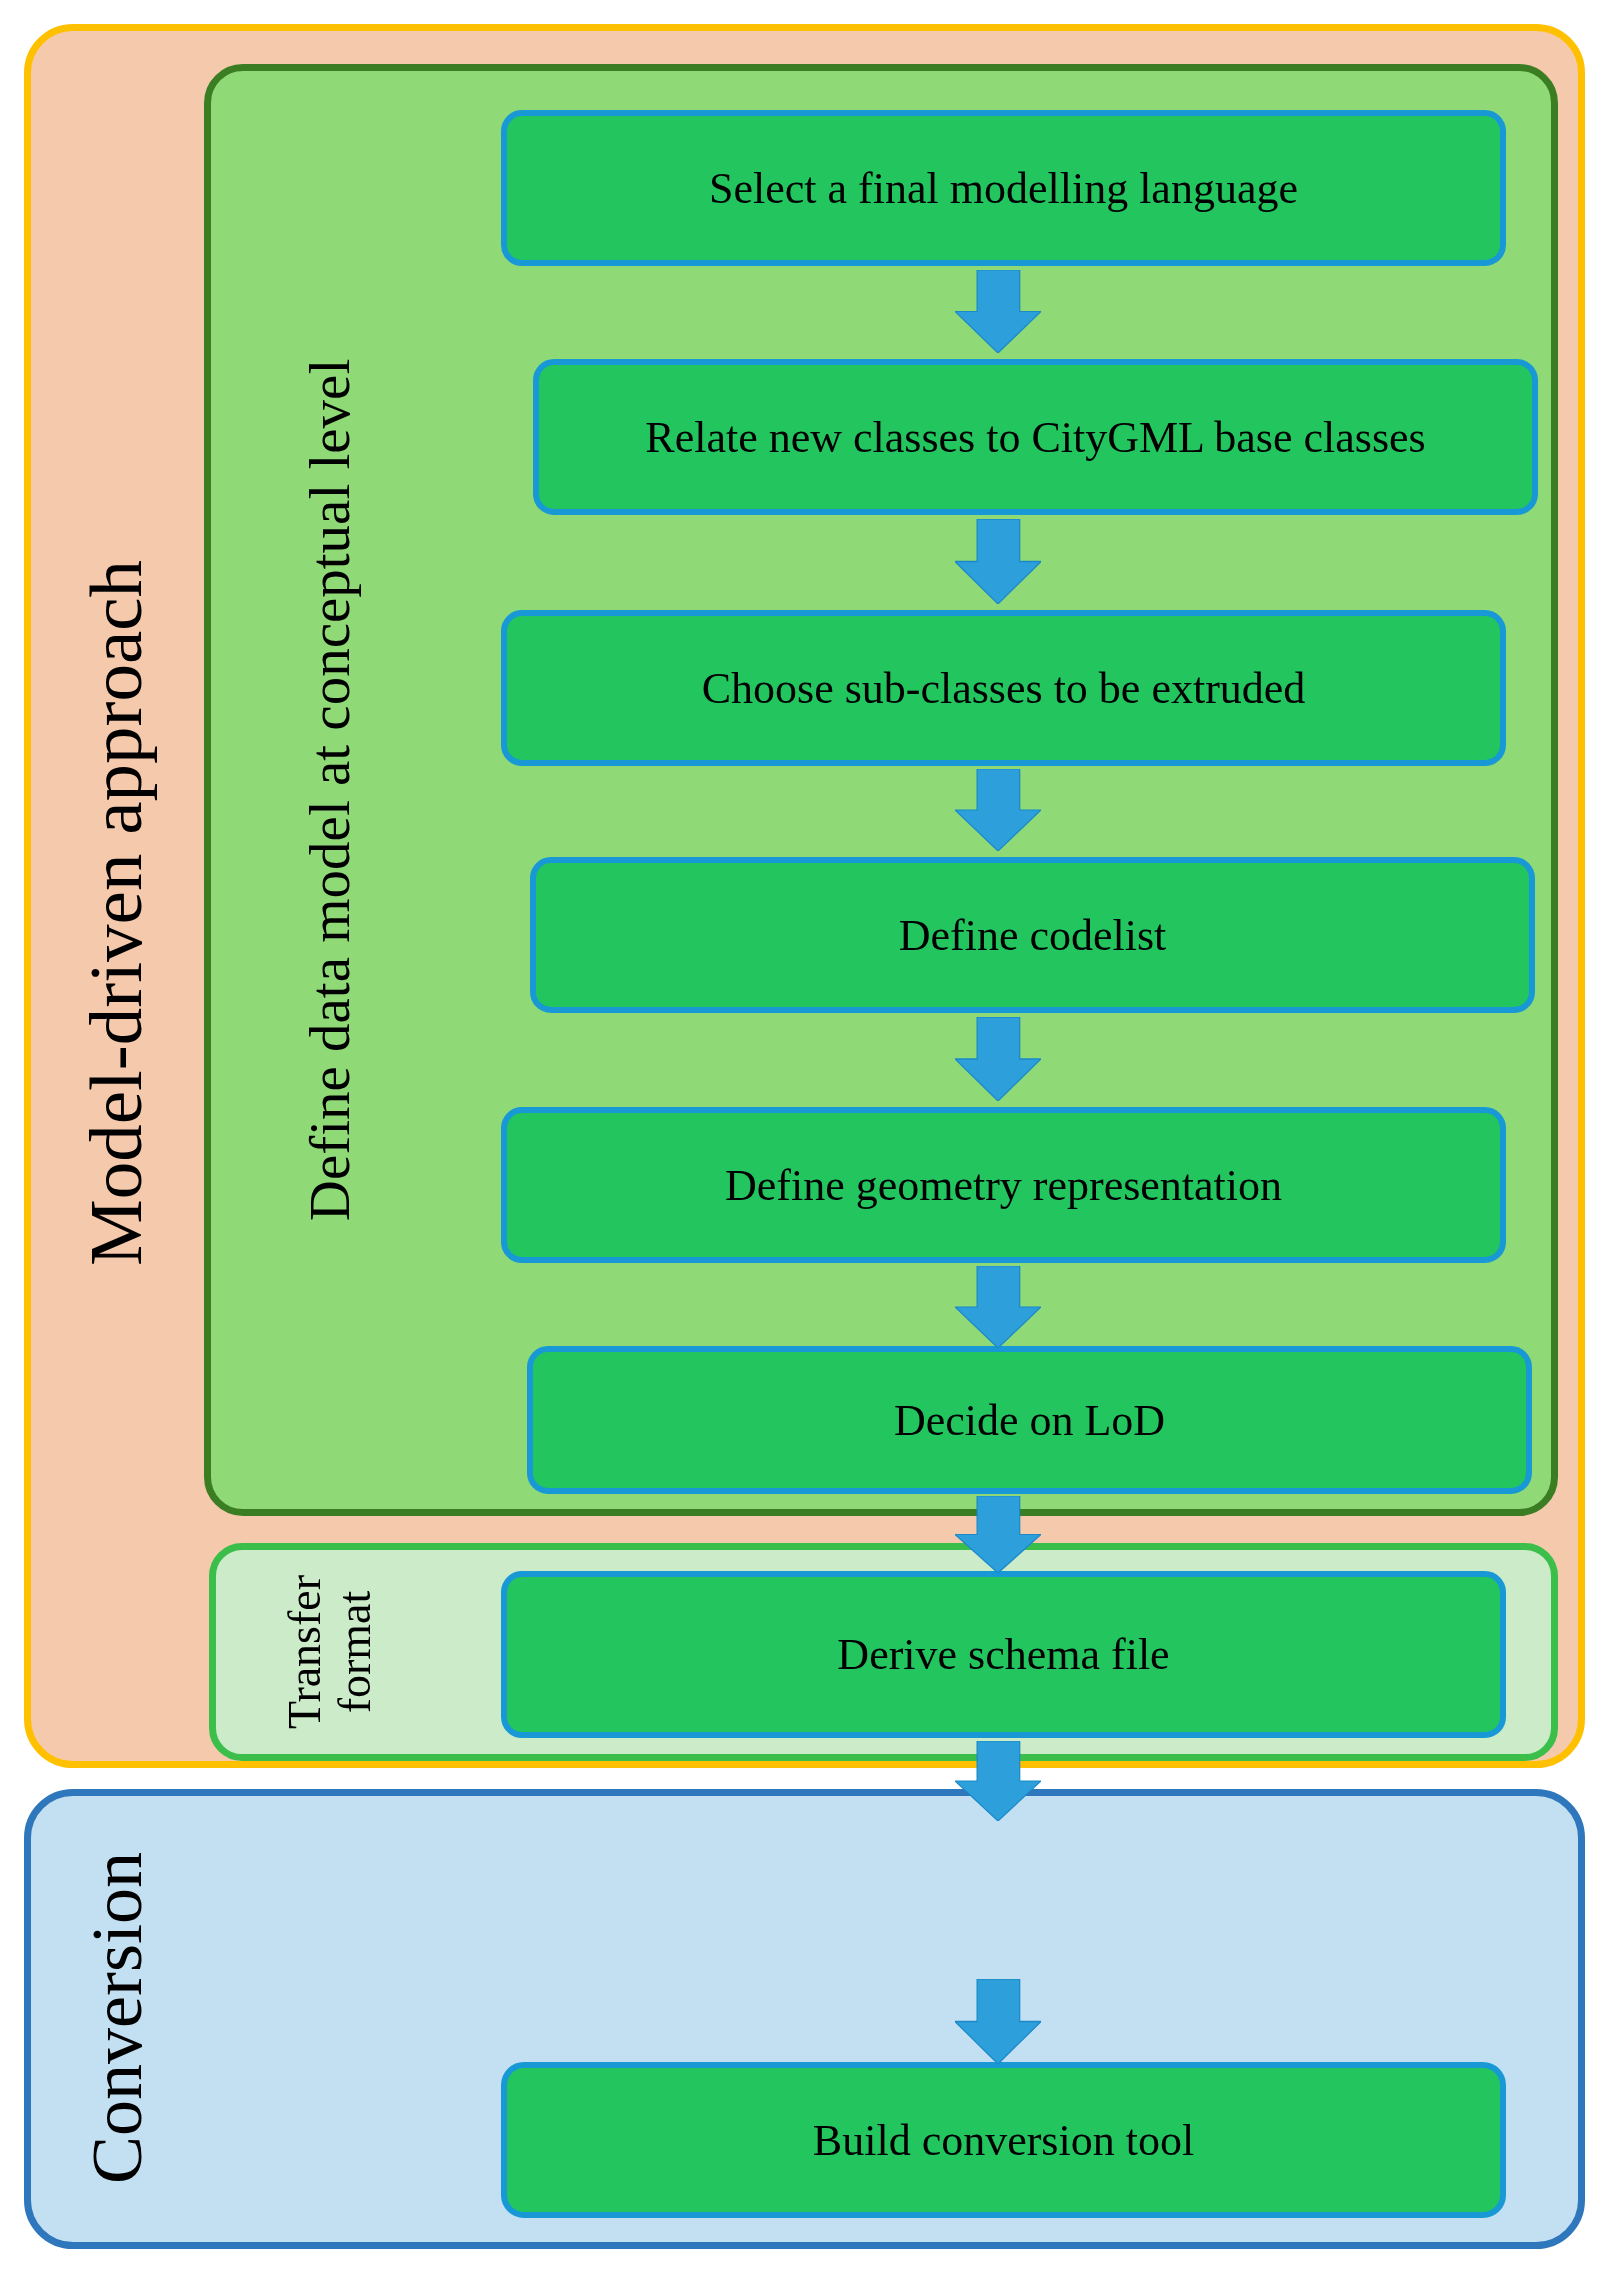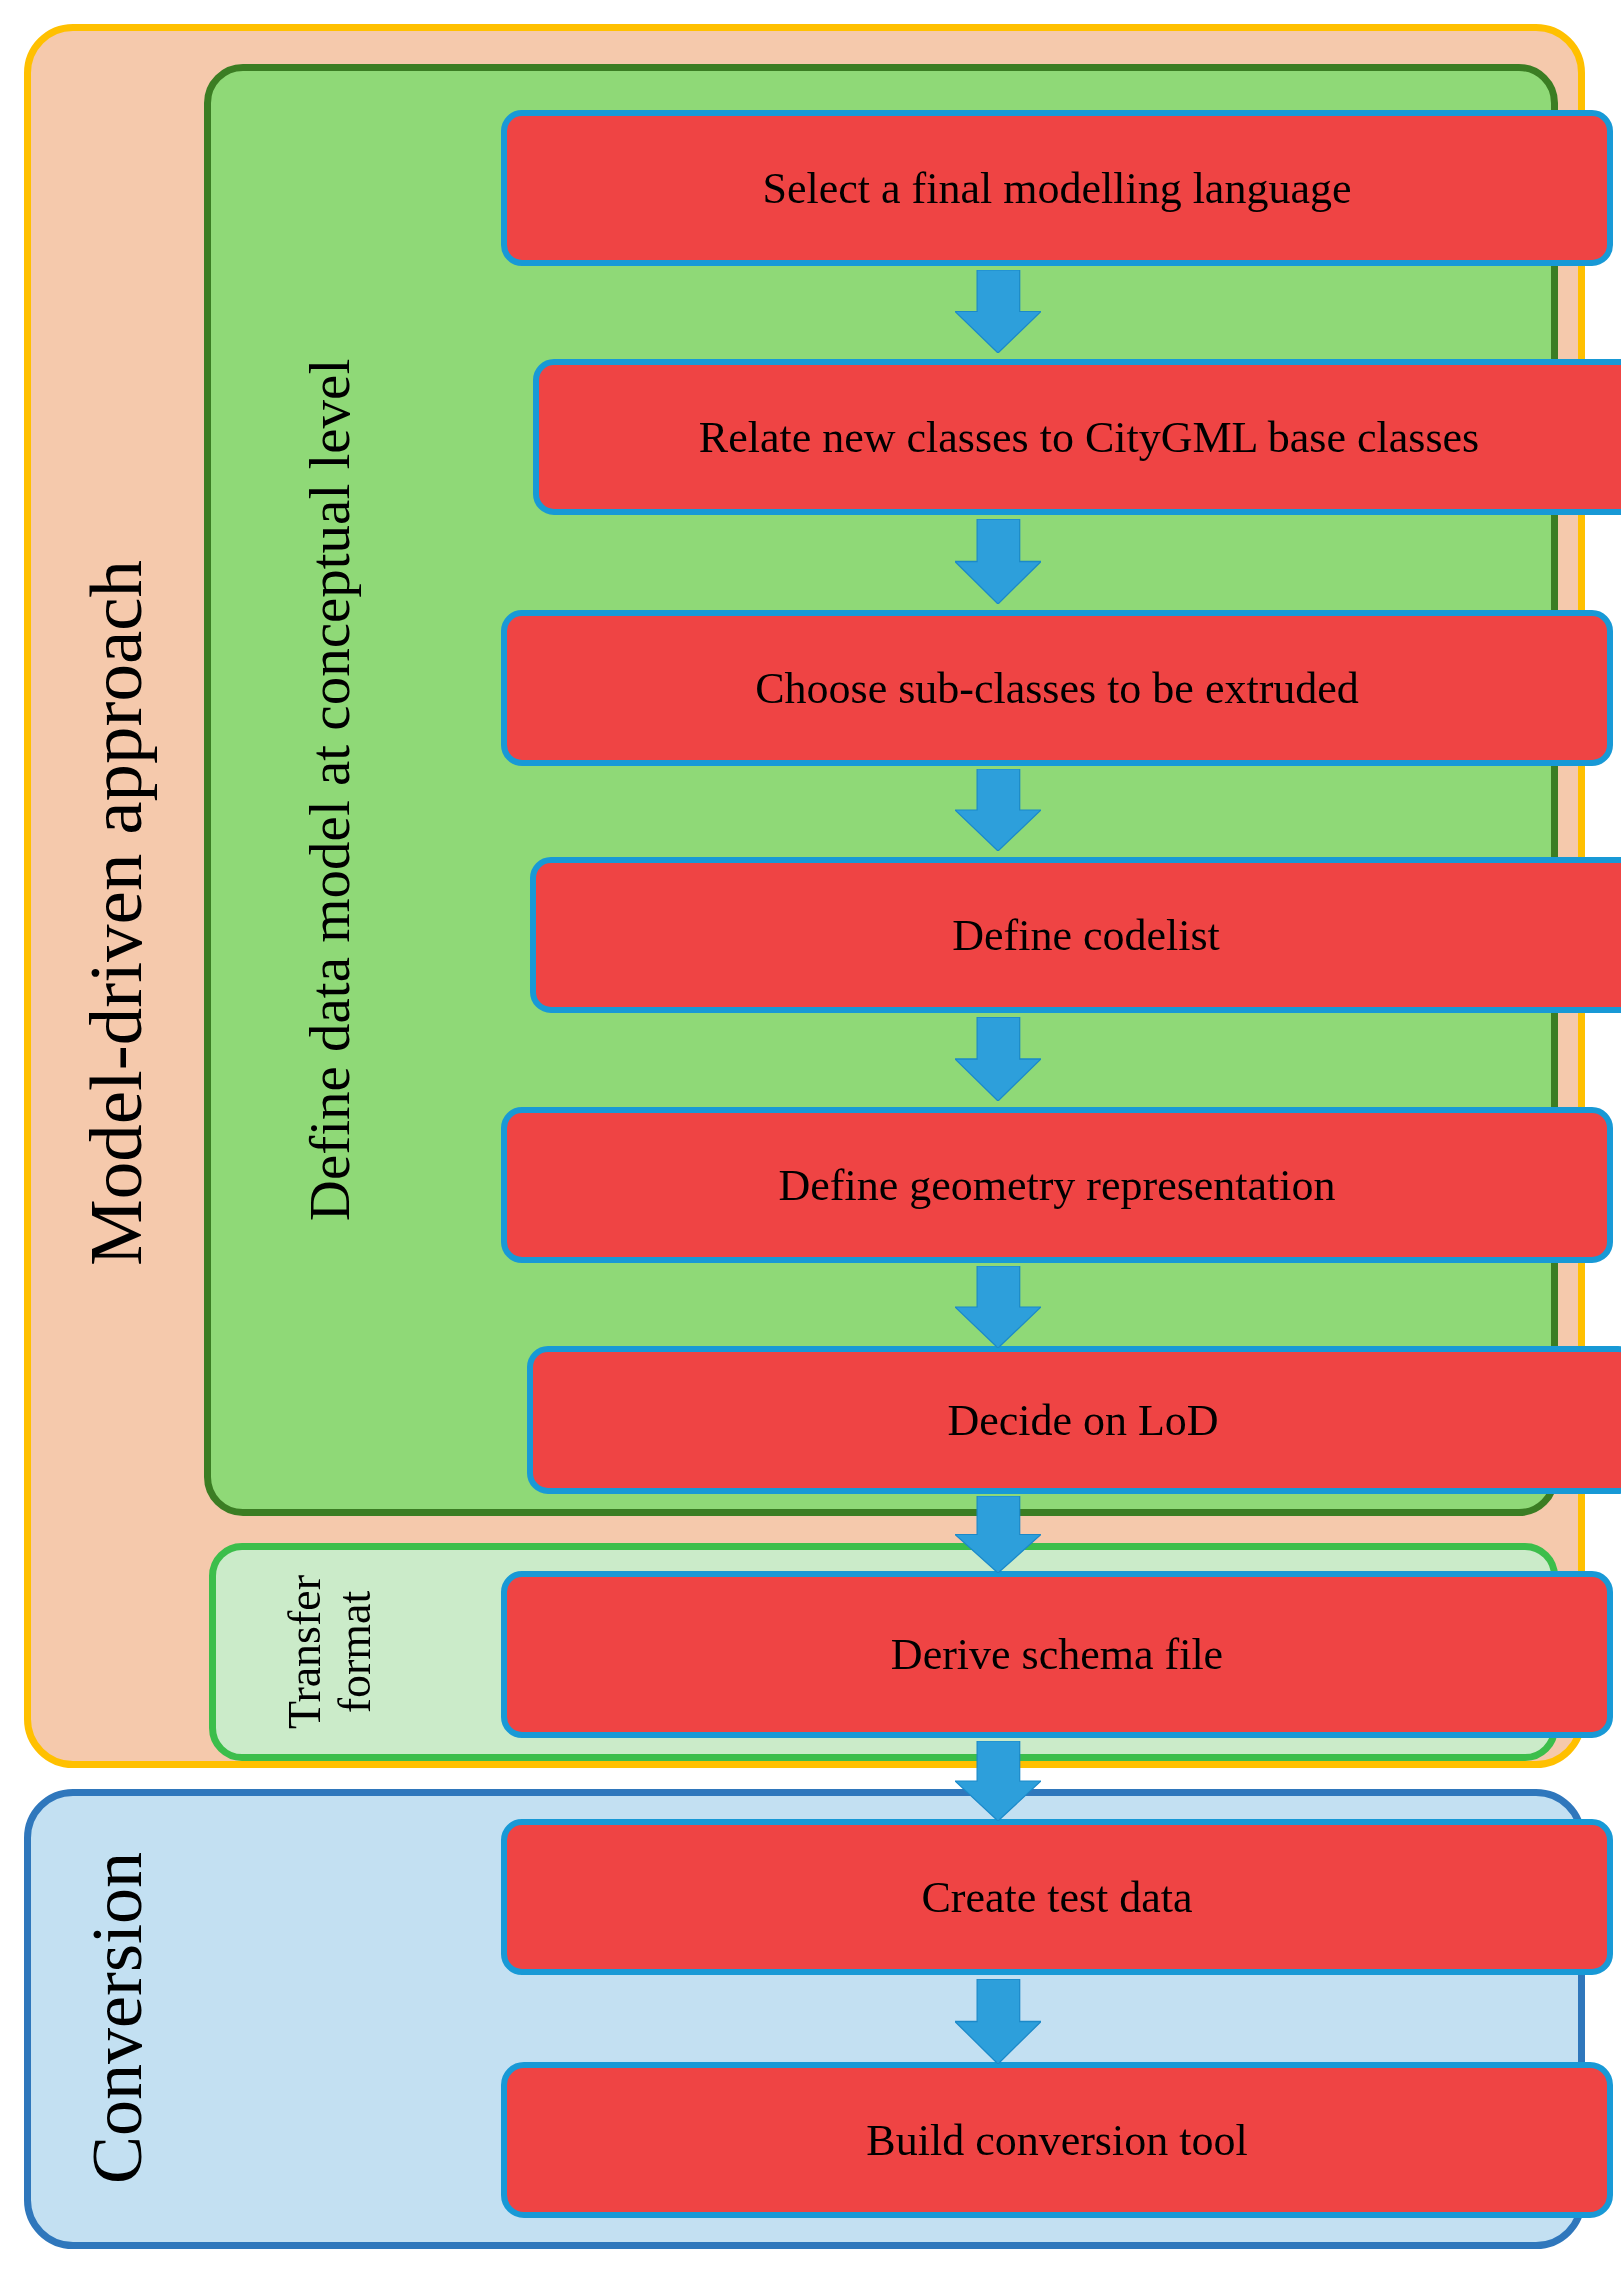--- a/index.html
+++ b/index.html
@@ -34,22 +34,22 @@
     transform:rotate(-90deg);
     text-align:center;line-height:1.08;white-space:nowrap;
   }
   .vl-model{left:-456px;top:860px;width:1141px;height:106px;font-size:75px;}
   .vl-conceptual{left:-281px;top:741px;width:1222px;height:98px;font-size:57px;}
   .vl-transfer{left:159px;top:1591px;width:342px;height:122px;font-size:46px;}
   .vl-transfer .lines{display:block;white-space:nowrap;}
   .vl-conversion{left:-208px;top:1965px;width:652px;height:106px;font-size:72px;}
   .box{
     position:absolute;z-index:4;box-sizing:border-box;
-    left:501px;width:1112px;height:156px;
-    background:#ef4444;border:6.5px solid #1899D6;border-radius:21px;
+    left:501px;width:1005px;height:156px;
+    background:#22c55e;border:6.5px solid #1899D6;border-radius:21px;
     display:flex;align-items:center;justify-content:center;
     font-size:44px;text-align:center;padding:0 16.3px;
   }
   .b1{top:110px;} .b2{top:359px;margin-left:32px;} .b3{top:610px;} .b4{top:857px;margin-left:29px;}
   .b5{top:1107px;} .b6{top:1346px;height:148px;margin-left:26px;}
   .b7{top:1571px;height:167px;font-family:Liberation Serif, serif;}
   .b8{top:1819px;} .b9{top:2062px;border-radius:23px;}
   .arrow{position:absolute;z-index:5;left:955px;width:86px;}
   .a1{top:270px;height:83px;} .a2{top:519px;height:85px;}
   .a3{top:769px;height:82px;} .a4{top:1017px;height:84px;}
@@ -77,21 +77,20 @@
   </div>
   <div class="vlabel vl-conversion">Conversion</div>
 
   <div class="box b1">Select a final modelling language</div>
   <div class="box b2">Relate new classes to CityGML base classes</div>
   <div class="box b3">Choose sub-classes to be extruded</div>
   <div class="box b4">Define codelist</div>
   <div class="box b5">Define geometry representation</div>
   <div class="box b6">Decide on LoD</div>
   <div class="box b7">Derive schema file</div>
-  <div class="box b8">Create test data</div>
   <div class="box b9">Build conversion tool</div>
 
   <div class="arrow a1">
     <svg viewBox="0 0 105 100" preserveAspectRatio="none" aria-hidden="true">
       <polygon points="27,0 79,0 79,50 105,50 52.5,100 0,50 27,50" fill="#2D9FDB" stroke="#1B89C9" stroke-width="1.5"></polygon>
     </svg>
   </div>
   <div class="arrow a2">
     <svg viewBox="0 0 105 100" preserveAspectRatio="none" aria-hidden="true">
       <polygon points="27,0 79,0 79,50 105,50 52.5,100 0,50 27,50" fill="#2D9FDB" stroke="#1B89C9" stroke-width="1.5"></polygon>

